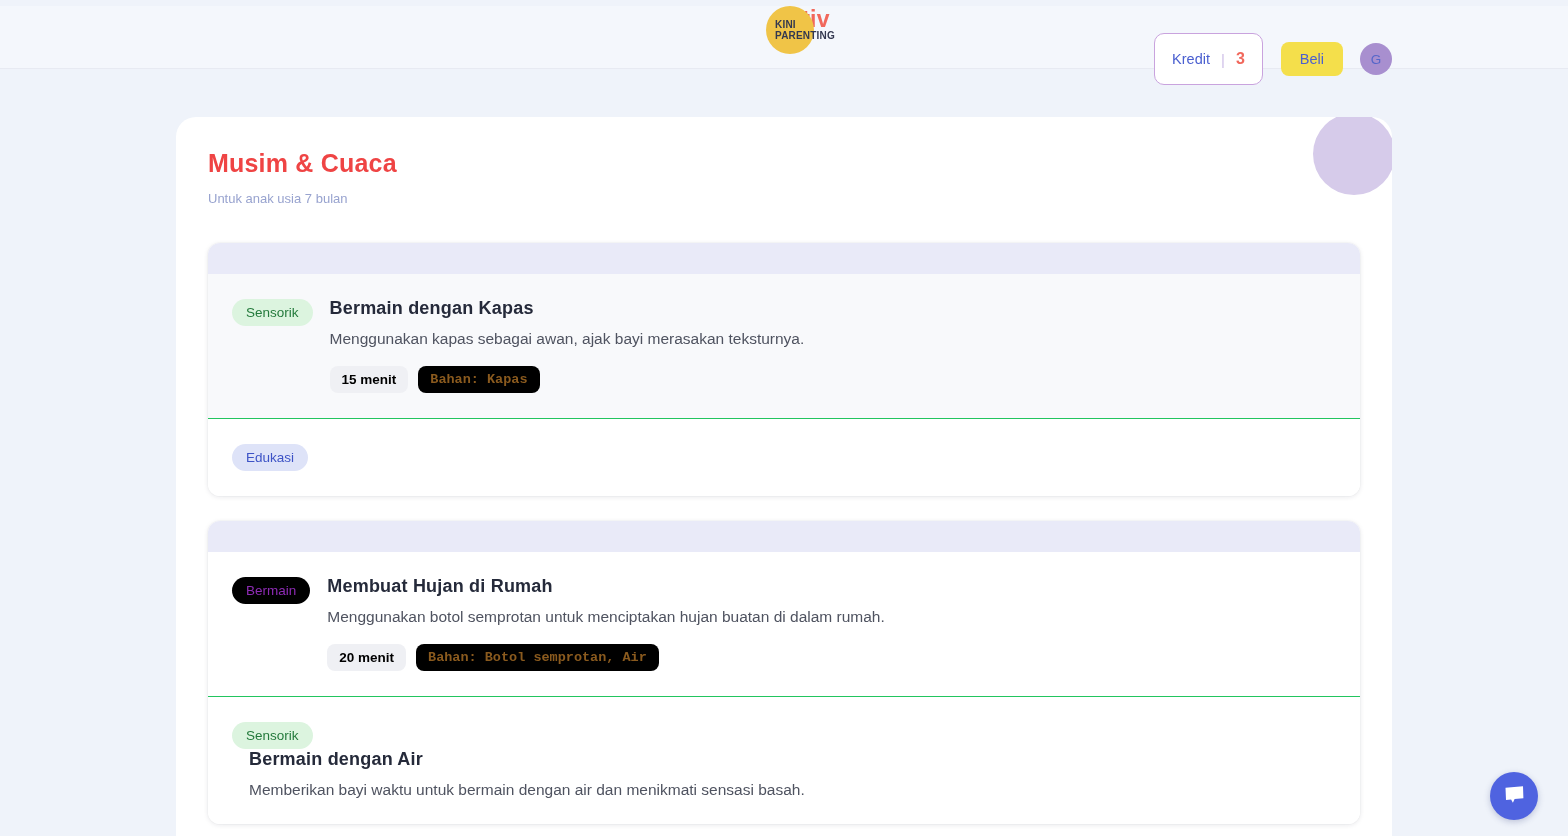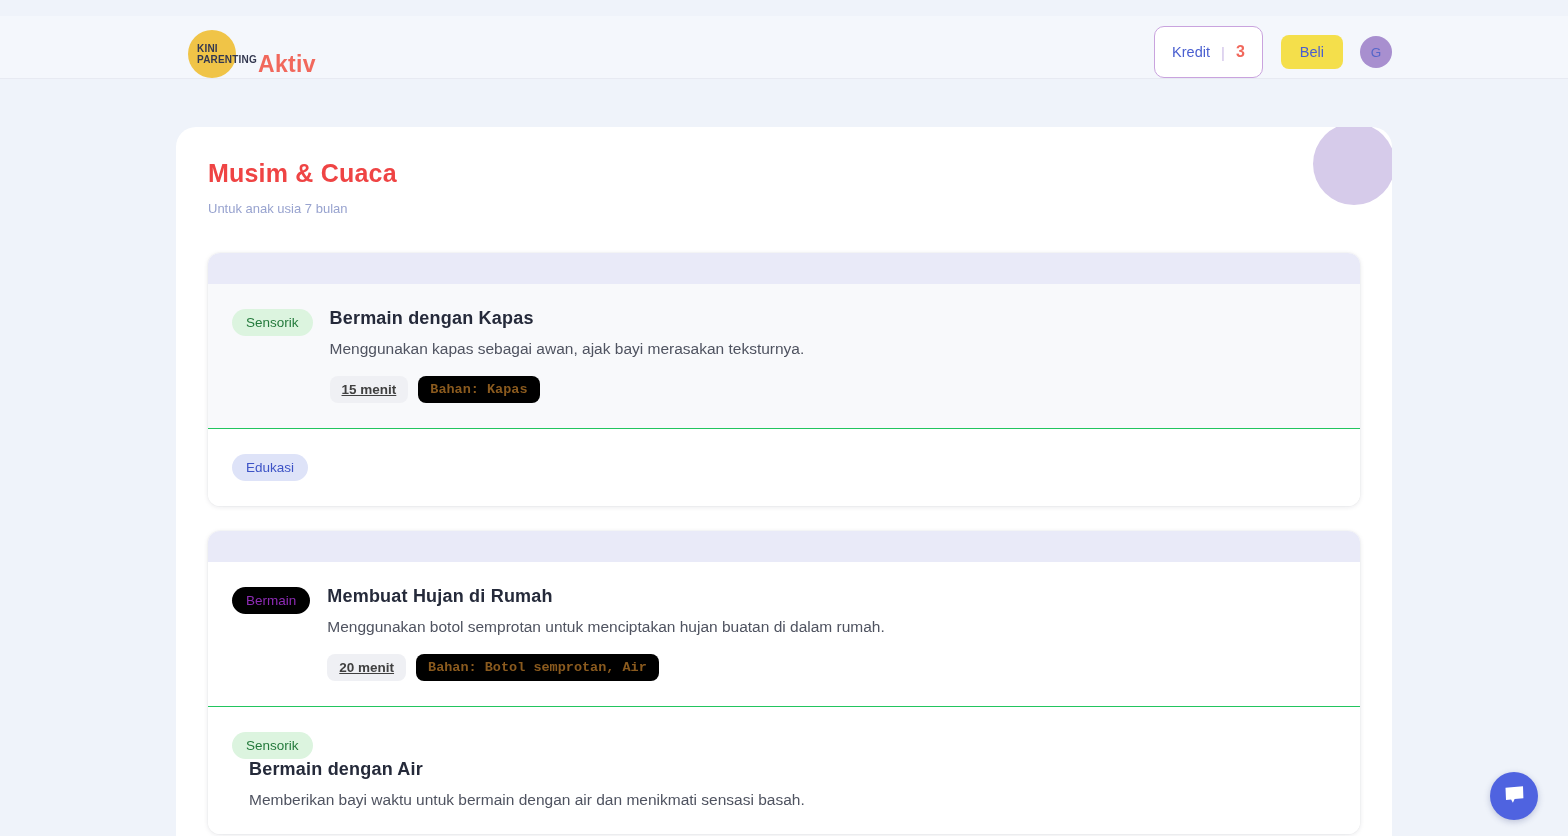--- a/index.html
+++ b/index.html
@@ -11,23 +11,24 @@
   }
 
   
   .header {
     height:63px;
     background:#f4f7fc;
     border-bottom:1px solid #e7eaf2;
   }
   .header-inner {
     width:1216px; height:100%;
-    margin:16px auto;
-    display:flex; align-items:flex-end;
+    margin:6px auto;
+    display:flex; align-items:center;
     padding-left:12px;
+    flex-direction:column;
   }
   .logo {
     position:relative;
     width:48px; height:48px;
   }
   .logo-circle {
     position:absolute; top:0; left:0;
     width:48px; height:48px; border-radius:50%;
     background:#f0c447;
   }
@@ -130,21 +131,21 @@
   }
   .activity-desc {
     margin-top:11px;
     font-size:15.5px; color:#4f5360;
   }
   .chip-row { margin-top:18px; display:flex; gap:10px; }
   .chip {
     padding:6px 12px; border-radius:8px;
     font-size:13.5px; font-weight:700;
   }
-  .chip-time     { background:#eff0f4; color:#404040;text-decoration:underline; }
+  .chip-time     { background:#eff0f4; color:#000000; }
   .chip-material { background:#000000; color:#8a5a1e;font-family:Liberation Mono, monospace; }
 
   
   .chat-fab {
     position:fixed; right:30px; bottom:16px;
     width:48px; height:48px; border-radius:50%;
     background:#4f63e0; border:none;
     display:flex; align-items:center; justify-content:center;
     cursor:pointer;
     box-shadow:0 2px 6px rgba(40,50,120,0.25);

